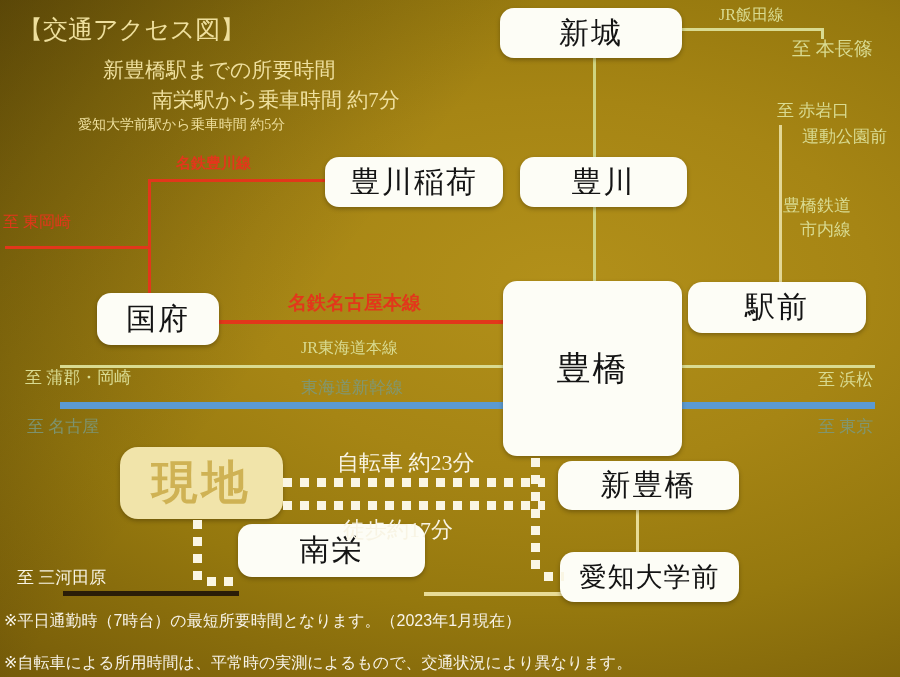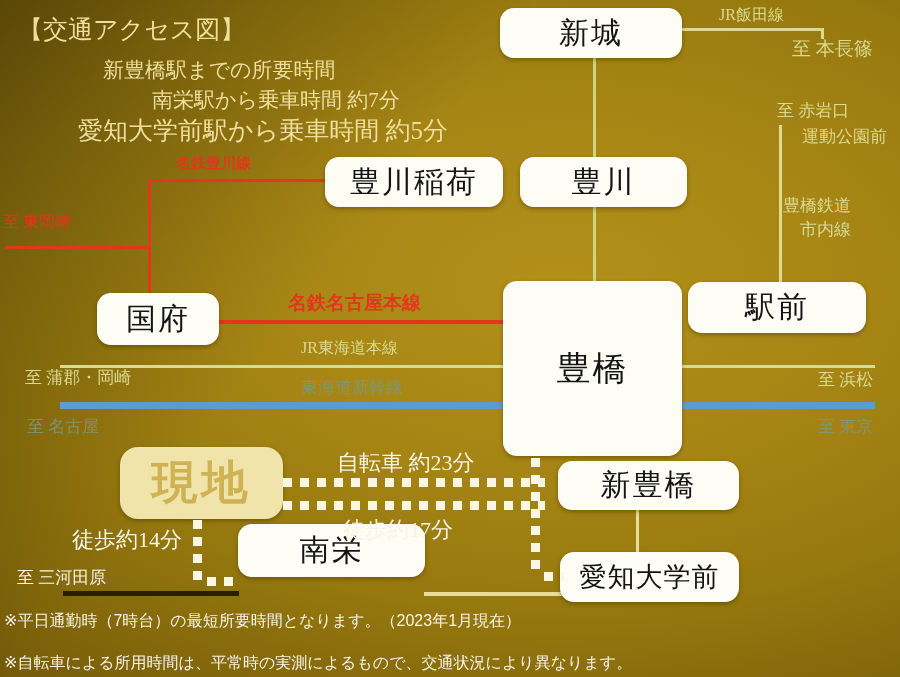--- a/index.html
+++ b/index.html
@@ -85,21 +85,21 @@
   <div class="station" style="left:238px;top:524px;width:187px;height:53px;">
       <span>南栄</span>
     </div>
   <div class="station" style="left:120px;top:447px;width:163px;height:72px;background:#f1e4aa;border-radius:18px;">
       <span style="color:#cfb254;font-size:46px;letter-spacing:4px;font-weight:bold;">現地</span>
     </div>
 
   <div class="lbl cream" style="left:18px;top:16px;font-size:25px;">【交通アクセス図】</div>
   <div class="lbl cream" style="left:55px;top:58px;font-size:21px;margin-left:48px;">新豊橋駅までの所要時間</div>
   <div class="lbl cream" style="left:152px;top:88px;font-size:21px;">南栄駅から乗車時間 約7分</div>
-  <div class="lbl cream" style="left:78px;top:117px;font-size:25px;">愛知大学前駅から乗車時間 約5分</div>
+  <div class="lbl cream" style="left:78px;top:117px;font-size:14px;">愛知大学前駅から乗車時間 約5分</div>
 
   <div class="lbl pale" style="left:719px;top:6px;font-size:16px;">JR飯田線</div>
   <div class="lbl red" style="left:176px;top:155px;font-size:15px;font-weight:bold;">名鉄豊川線</div>
   <div class="lbl red" style="left:288px;top:292px;font-size:19px;font-weight:bold;">名鉄名古屋本線</div>
   <div class="lbl pale" style="left:301px;top:339px;font-size:16px;">JR東海道本線</div>
   <div class="lbl teal" style="left:301px;top:378px;font-size:17px;">東海道新幹線</div>
   <div class="lbl pale" style="left:783px;top:196px;font-size:17px;">豊橋鉄道</div>
   <div class="lbl pale" style="left:800px;top:220px;font-size:17px;">市内線</div>
 
   <div class="lbl pale" style="left:792px;top:38px;font-size:19px;">至 本長篠</div>
@@ -107,18 +107,17 @@
   <div class="lbl pale" style="left:802px;top:127px;font-size:17px;">運動公園前</div>
   <div class="lbl red" style="left:3px;top:213px;font-size:16px;">至 東岡崎</div>
   <div class="lbl pale" style="left:25px;top:368px;font-size:17px;">至 蒲郡・岡崎</div>
   <div class="lbl pale" style="left:818px;top:370px;font-size:17px;">至 浜松</div>
   <div class="lbl teal" style="left:27px;top:417px;font-size:17px;">至 名古屋</div>
   <div class="lbl teal" style="left:818px;top:417px;font-size:17px;">至 東京</div>
   <div class="lbl white" style="left:17px;top:568px;font-size:17px;">至 三河田原</div>
 
   <div class="lbl white" style="left:337px;top:450px;font-size:22px;">自転車 約23分</div>
   <div class="lbl white" style="left:343px;top:517px;font-size:22px;">徒歩約17分</div>
-  <div class="lbl white" style="left:72px;top:527px;font-size:22px;">徒歩約14分</div>
 
   <div class="notes" style="top:611px;">※平日通勤時（7時台）の最短所要時間となります。（2023年1月現在）</div>
   <div class="notes" style="top:653px;">※自転車による所用時間は、平常時の実測によるもので、交通状況により異なります。</div>
 
 </div>
 
 </body></html>

